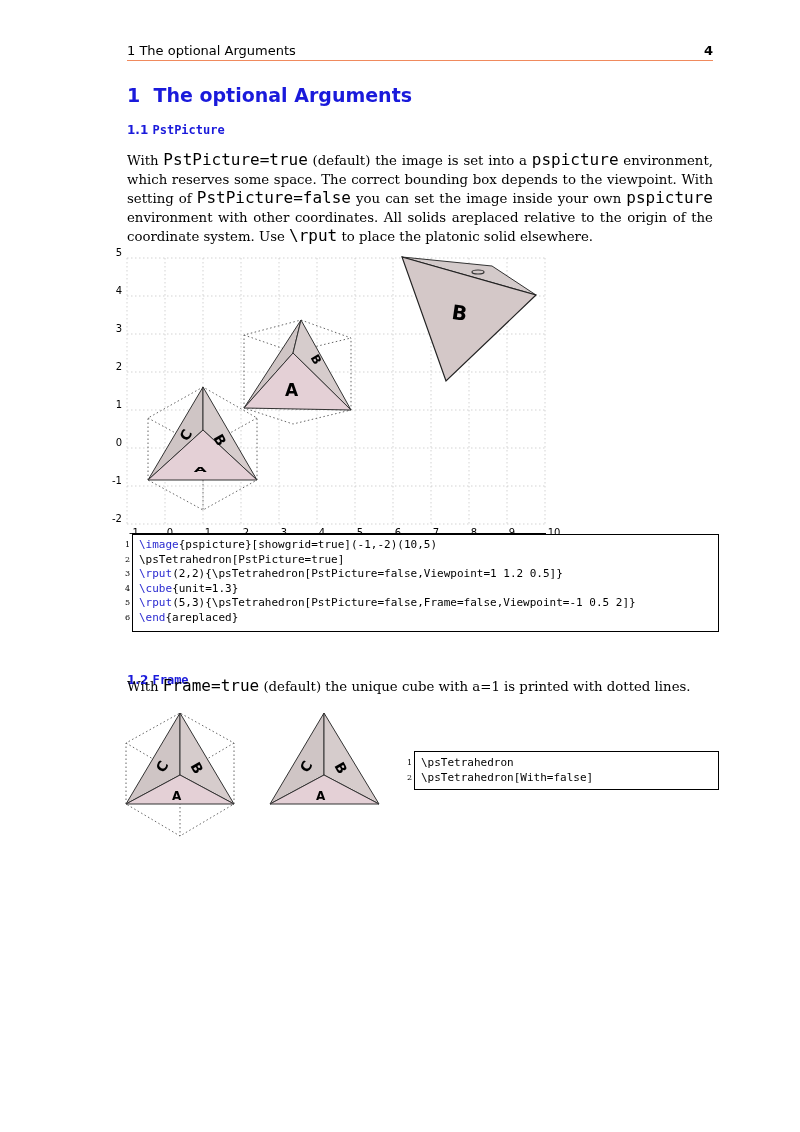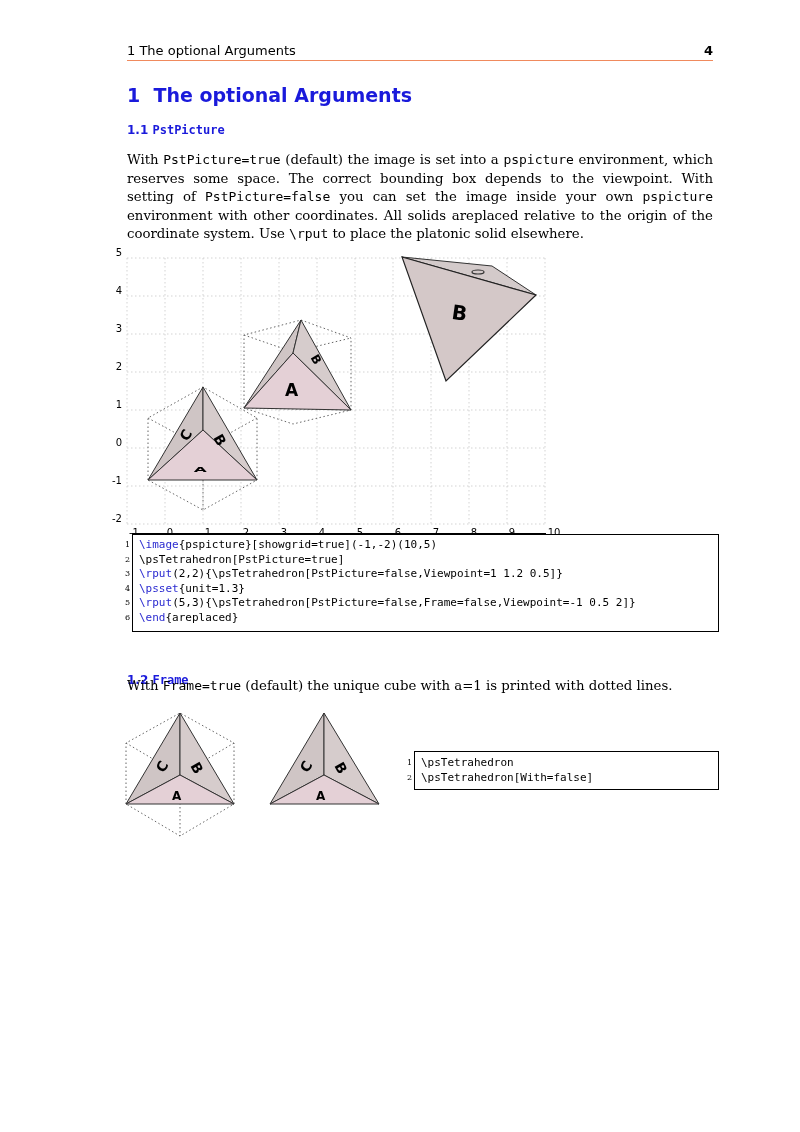--- a/index.html
+++ b/index.html
@@ -4,21 +4,21 @@
 <style>
   html, body { margin:0; padding:0; background:#ffffff; }
   body { width:800px; height:1132px; position:relative; overflow:hidden; font-family:"DejaVu Serif", serif; color:#000; }
   .header { position:absolute; left:127px; top:42px; width:586px; height:18px; border-bottom:1px solid #f08a5d; font-family:"DejaVu Sans", sans-serif; font-size:13px; }
   .header .left { position:absolute; left:0; top:1px; }
   .header .right { position:absolute; right:0; top:1px; font-weight:bold; }
   h1 { position:absolute; left:127px; top:84px; margin:0; font-family:"DejaVu Sans", sans-serif; font-size:19px; font-weight:bold; color:#1a1adb; }
   h2 { position:absolute; left:127px; margin:0; font-family:"DejaVu Sans", sans-serif; font-size:12px; font-weight:bold; color:#1a1adb; }
   h2 .mono { font-family:"DejaVu Sans Mono", monospace; }
   .para { position:absolute; left:127px; width:586px; font-size:13.3px; line-height:18.5px; text-align:justify; }
-  .para .tt { font-family:"DejaVu Sans Mono", monospace; font-size:13px; }
+  .para .tt { font-family:"DejaVu Sans Mono", monospace; font-size:16px; }
   .code { position:absolute; border:1px solid #000; background:#fff; font-family:"DejaVu Sans Mono", monospace; font-size:11px; line-height:14.5px; }
   .code .line { position:relative; white-space:pre; padding-left:6px; }
   .code .ln { position:absolute; left:-12px; width:9px; text-align:right; font-family:"DejaVu Serif", serif; font-size:8px; }
   .code .kw { color:#2a2ad0; }
   svg text { font-family:"DejaVu Sans", sans-serif; }
 </style>
 </head>
 <body>
 
 <div class="header">
@@ -120,21 +120,21 @@
   </g>
 </svg>
 
 <div style="position:absolute;left:132px;top:533px;width:414px;height:1px;background:#000;"></div>
 
 <div class="code" style="left:132px;top:534px;width:585px;height:96px;">
   <div style="padding-top:3px;">
     <div class="line"><span class="ln">1</span><span class="kw">\image</span><span>{pspicture}[showgrid=true](-1,-2)(10,5)</span></div>
     <div class="line"><span class="ln">2</span><span class="kw"></span><span>\psTetrahedron[PstPicture=true]</span></div>
     <div class="line"><span class="ln">3</span><span class="kw">\rput</span><span>(2,2){\psTetrahedron[PstPicture=false,Viewpoint=1 1.2 0.5]}</span></div>
-    <div class="line"><span class="ln">4</span><span class="kw">\psset</span><span>{unit=1.3}</span></div>
+    <div class="line"><span class="ln">4</span><span class="kw">\cube</span><span>{unit=1.3}</span></div>
     <div class="line"><span class="ln">5</span><span class="kw">\rput</span><span>(5,3){\psTetrahedron[PstPicture=false,Frame=false,Viewpoint=-1 0.5 2]}</span></div>
     <div class="line"><span class="ln">6</span><span class="kw">\end</span><span>{areplaced}</span></div>
   </div>
 </div>
 
 <h2 style="top:653px;margin-top:20px;"><span>1.2</span> <span class="mono">Frame</span></h2>
 
 <div class="para" style="top:677px;">
   <span>With </span><span class="tt">Frame=true</span><span> (default) the unique cube with a=1 is printed with dotted lines.</span>
 </div>

